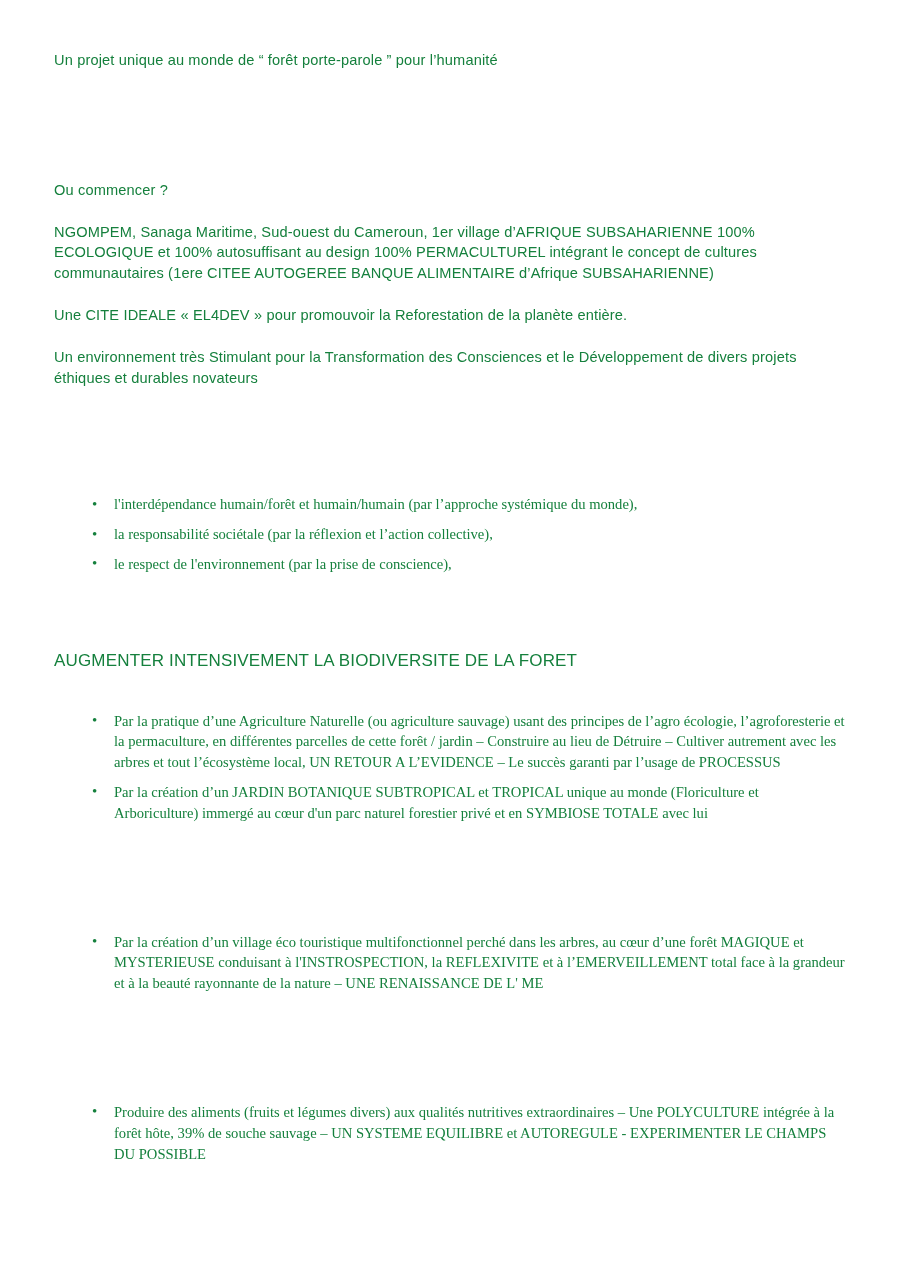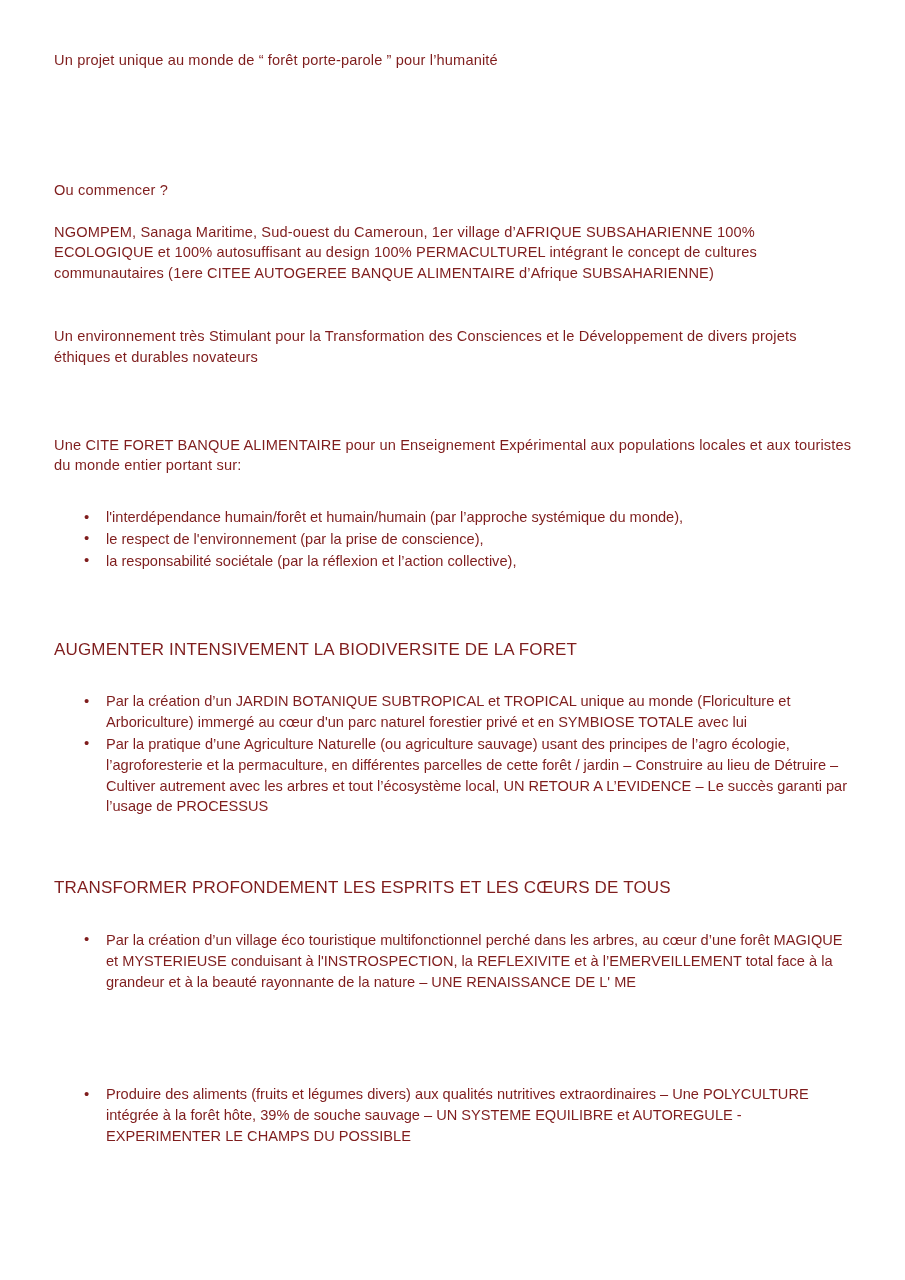--- a/index.html
+++ b/index.html
@@ -9,21 +9,21 @@
     background: #ffffff;
   }
   .page {
     position: relative;
     width: 905px;
     height: 1280px;
     background: #ffffff;
     margin: 0 auto;
     overflow: hidden;
     font-family: "Liberation Sans", sans-serif;
-    color: #7f1d1d;
+    color: #15803d;
     -webkit-font-smoothing: antialiased;
   }
   .content {
     position: absolute;
     left: 54px;
     top: 50px;
     width: 800px;
   }
   .para {
     font-size: 14.6px;
@@ -41,21 +41,22 @@
   ul.bullets {
     margin: 0;
     padding: 0;
     list-style: none;
   }
   ul.bullets > li {
     position: relative;
     padding-left: 51px;
     font-size: 14.6px;
     line-height: 20.8px;
-    margin: 1px;
+    margin: 9px;
+    font-family: Liberation Serif, serif;
   }
   ul.bullets > li::before {
     content: "\2022";
     position: absolute;
     left: 29px;
     top: -0.5px;
     font-size: 15px;
     line-height: 20.8px;
   }
   ul.bullets.tight > li + li { margin-top: 0; }
@@ -78,45 +79,44 @@
     <p class="para">Un projet unique au monde de “ forêt porte-parole ” pour l’humanité</p>
     <div class="gap-sm"></div>
     <div class="gap-sm"></div>
 
     <div class="gap-xxl"></div>
 
     <p class="para">Ou commencer ?</p>
     <div class="gap-sm"></div>
     <p class="para">NGOMPEM, Sanaga Maritime, Sud-ouest du Cameroun, 1er village d’AFRIQUE SUBSAHARIENNE 100% ECOLOGIQUE et 100% autosuffisant au design 100% PERMACULTUREL intégrant le concept de cultures communautaires (1ere CITEE AUTOGEREE BANQUE ALIMENTAIRE d’Afrique SUBSAHARIENNE)</p>
     <div class="gap-sm"></div>
+    <p class="para">Une CITE IDEALE « EL4DEV » pour promouvoir la Reforestation de la planète entière.</p>
     <div class="gap-sm"></div>
     <p class="para">Un environnement très Stimulant pour la Transformation des Consciences et le Développement de divers projets éthiques et durables novateurs</p>
 
     <div class="gap-xxl"></div>
 
-    <p class="para">Une CITE FORET BANQUE ALIMENTAIRE pour un Enseignement Expérimental aux populations locales et aux touristes du monde entier portant sur:</p>
     <div class="gap-md"></div>
     <ul class="bullets tight">
       <li>l'interdépendance humain/forêt et humain/humain (par l’approche systémique du monde),</li>
+      <li>la responsabilité sociétale (par la réflexion et l’action collective),</li>
       <li>le respect de l'environnement (par la prise de conscience),</li>
-      <li>la responsabilité sociétale (par la réflexion et l’action collective),</li>
     </ul>
 
     <div class="gap-xxl"></div>
 
     <h2 class="heading">AUGMENTER INTENSIVEMENT LA BIODIVERSITE DE LA FORET</h2>
     <div class="gap-md"></div>
     <ul class="bullets loose">
+      <li>Par la pratique d’une Agriculture Naturelle (ou agriculture sauvage) usant des principes de l’agro écologie, l’agroforesterie et la permaculture, en différentes parcelles de cette forêt / jardin – Construire au lieu de Détruire – Cultiver autrement avec les arbres et tout l’écosystème local, UN RETOUR A L’EVIDENCE – Le succès garanti par l’usage de PROCESSUS</li>
       <li>Par la création d’un JARDIN BOTANIQUE SUBTROPICAL et TROPICAL unique au monde (Floriculture et Arboriculture) immergé au cœur d'un parc naturel forestier privé et en SYMBIOSE TOTALE avec lui</li>
-      <li>Par la pratique d’une Agriculture Naturelle (ou agriculture sauvage) usant des principes de l’agro écologie, l’agroforesterie et la permaculture, en différentes parcelles de cette forêt / jardin – Construire au lieu de Détruire – Cultiver autrement avec les arbres et tout l’écosystème local, UN RETOUR A L’EVIDENCE – Le succès garanti par l’usage de PROCESSUS</li>
     </ul>
 
     <div class="gap-xl"></div>
 
-    <h2 class="heading">TRANSFORMER PROFONDEMENT LES ESPRITS ET LES CŒURS DE TOUS</h2>
     <div class="gap-md"></div>
     <ul class="bullets loose">
       <li>Par la création d’un village éco touristique multifonctionnel perché dans les arbres, au cœur d’une forêt MAGIQUE et MYSTERIEUSE conduisant à l'INSTROSPECTION, la REFLEXIVITE et à l’EMERVEILLEMENT total face à la grandeur et à la beauté rayonnante de la nature – UNE RENAISSANCE DE L' ME</li>
     </ul>
 
     <div class="gap-xl"></div>
 
     <div class="gap-md"></div>
     <ul class="bullets loose">
       <li>Produire des aliments (fruits et légumes divers) aux qualités nutritives extraordinaires – Une POLYCULTURE intégrée à la forêt hôte, 39% de souche sauvage – UN SYSTEME EQUILIBRE et AUTOREGULE - EXPERIMENTER LE CHAMPS DU POSSIBLE</li>

